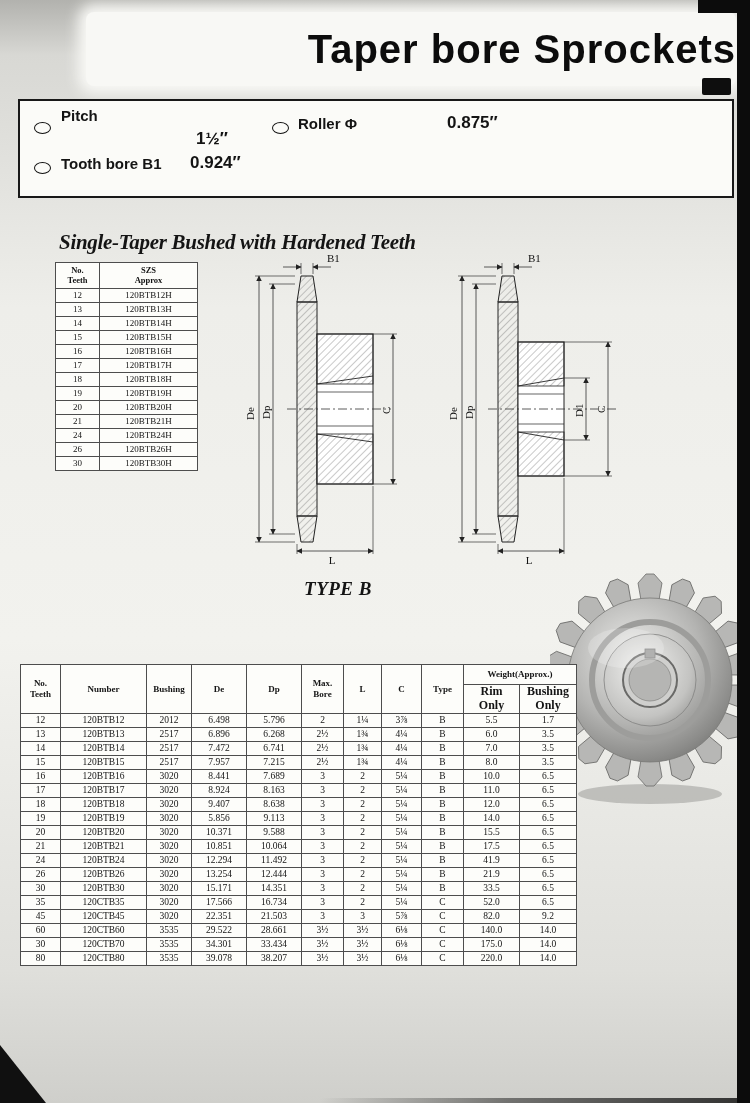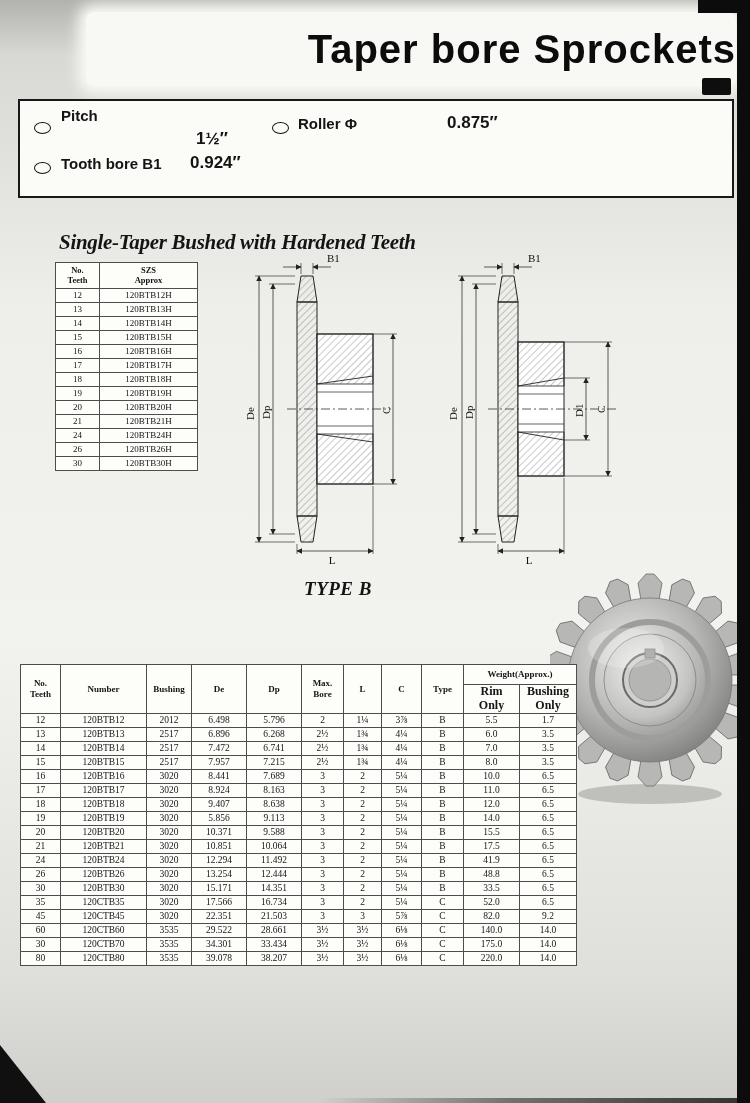--- a/index.html
+++ b/index.html
@@ -476,21 +476,21 @@
         <tr>
           <td>26</td>
           <td>120BTB26</td>
           <td>3020</td>
           <td>13.254</td>
           <td>12.444</td>
           <td>3</td>
           <td>2</td>
           <td>5¼</td>
           <td>B</td>
-          <td>48.8</td>
+          <td>21.9</td>
           <td>6.5</td>
         </tr>
         <tr class="group-start">
           <td>30</td>
           <td>120BTB30</td>
           <td>3020</td>
           <td>15.171</td>
           <td>14.351</td>
           <td>3</td>
           <td>2</td>

